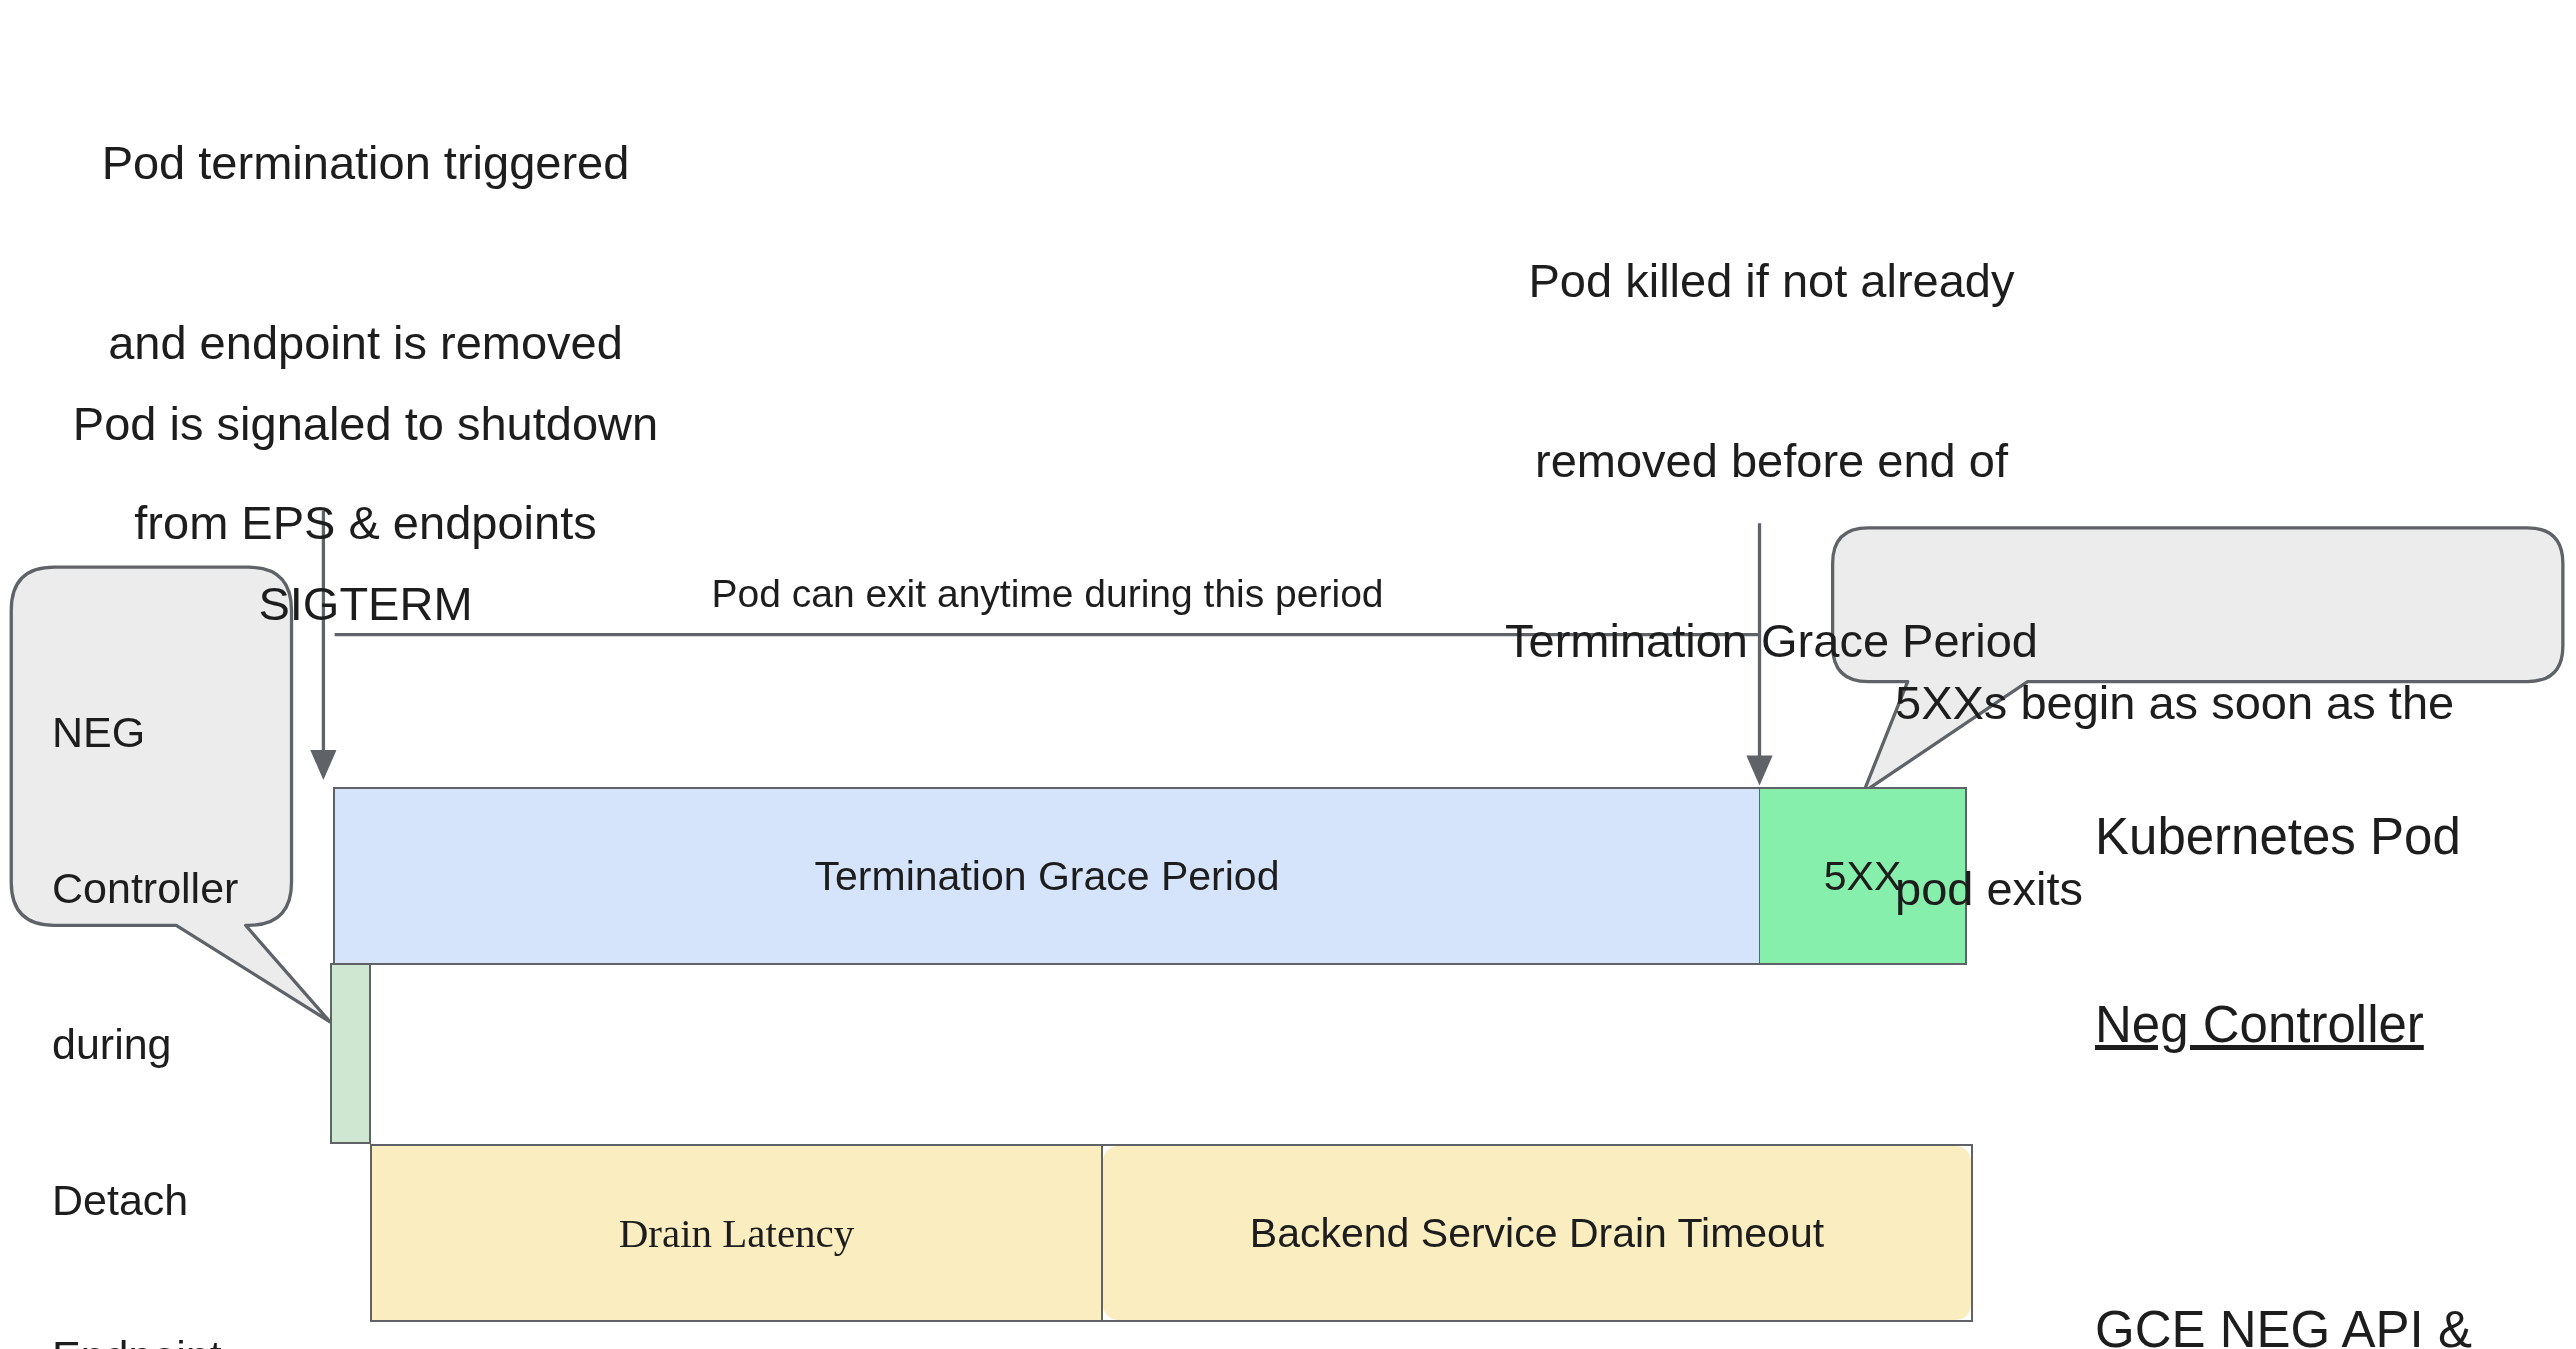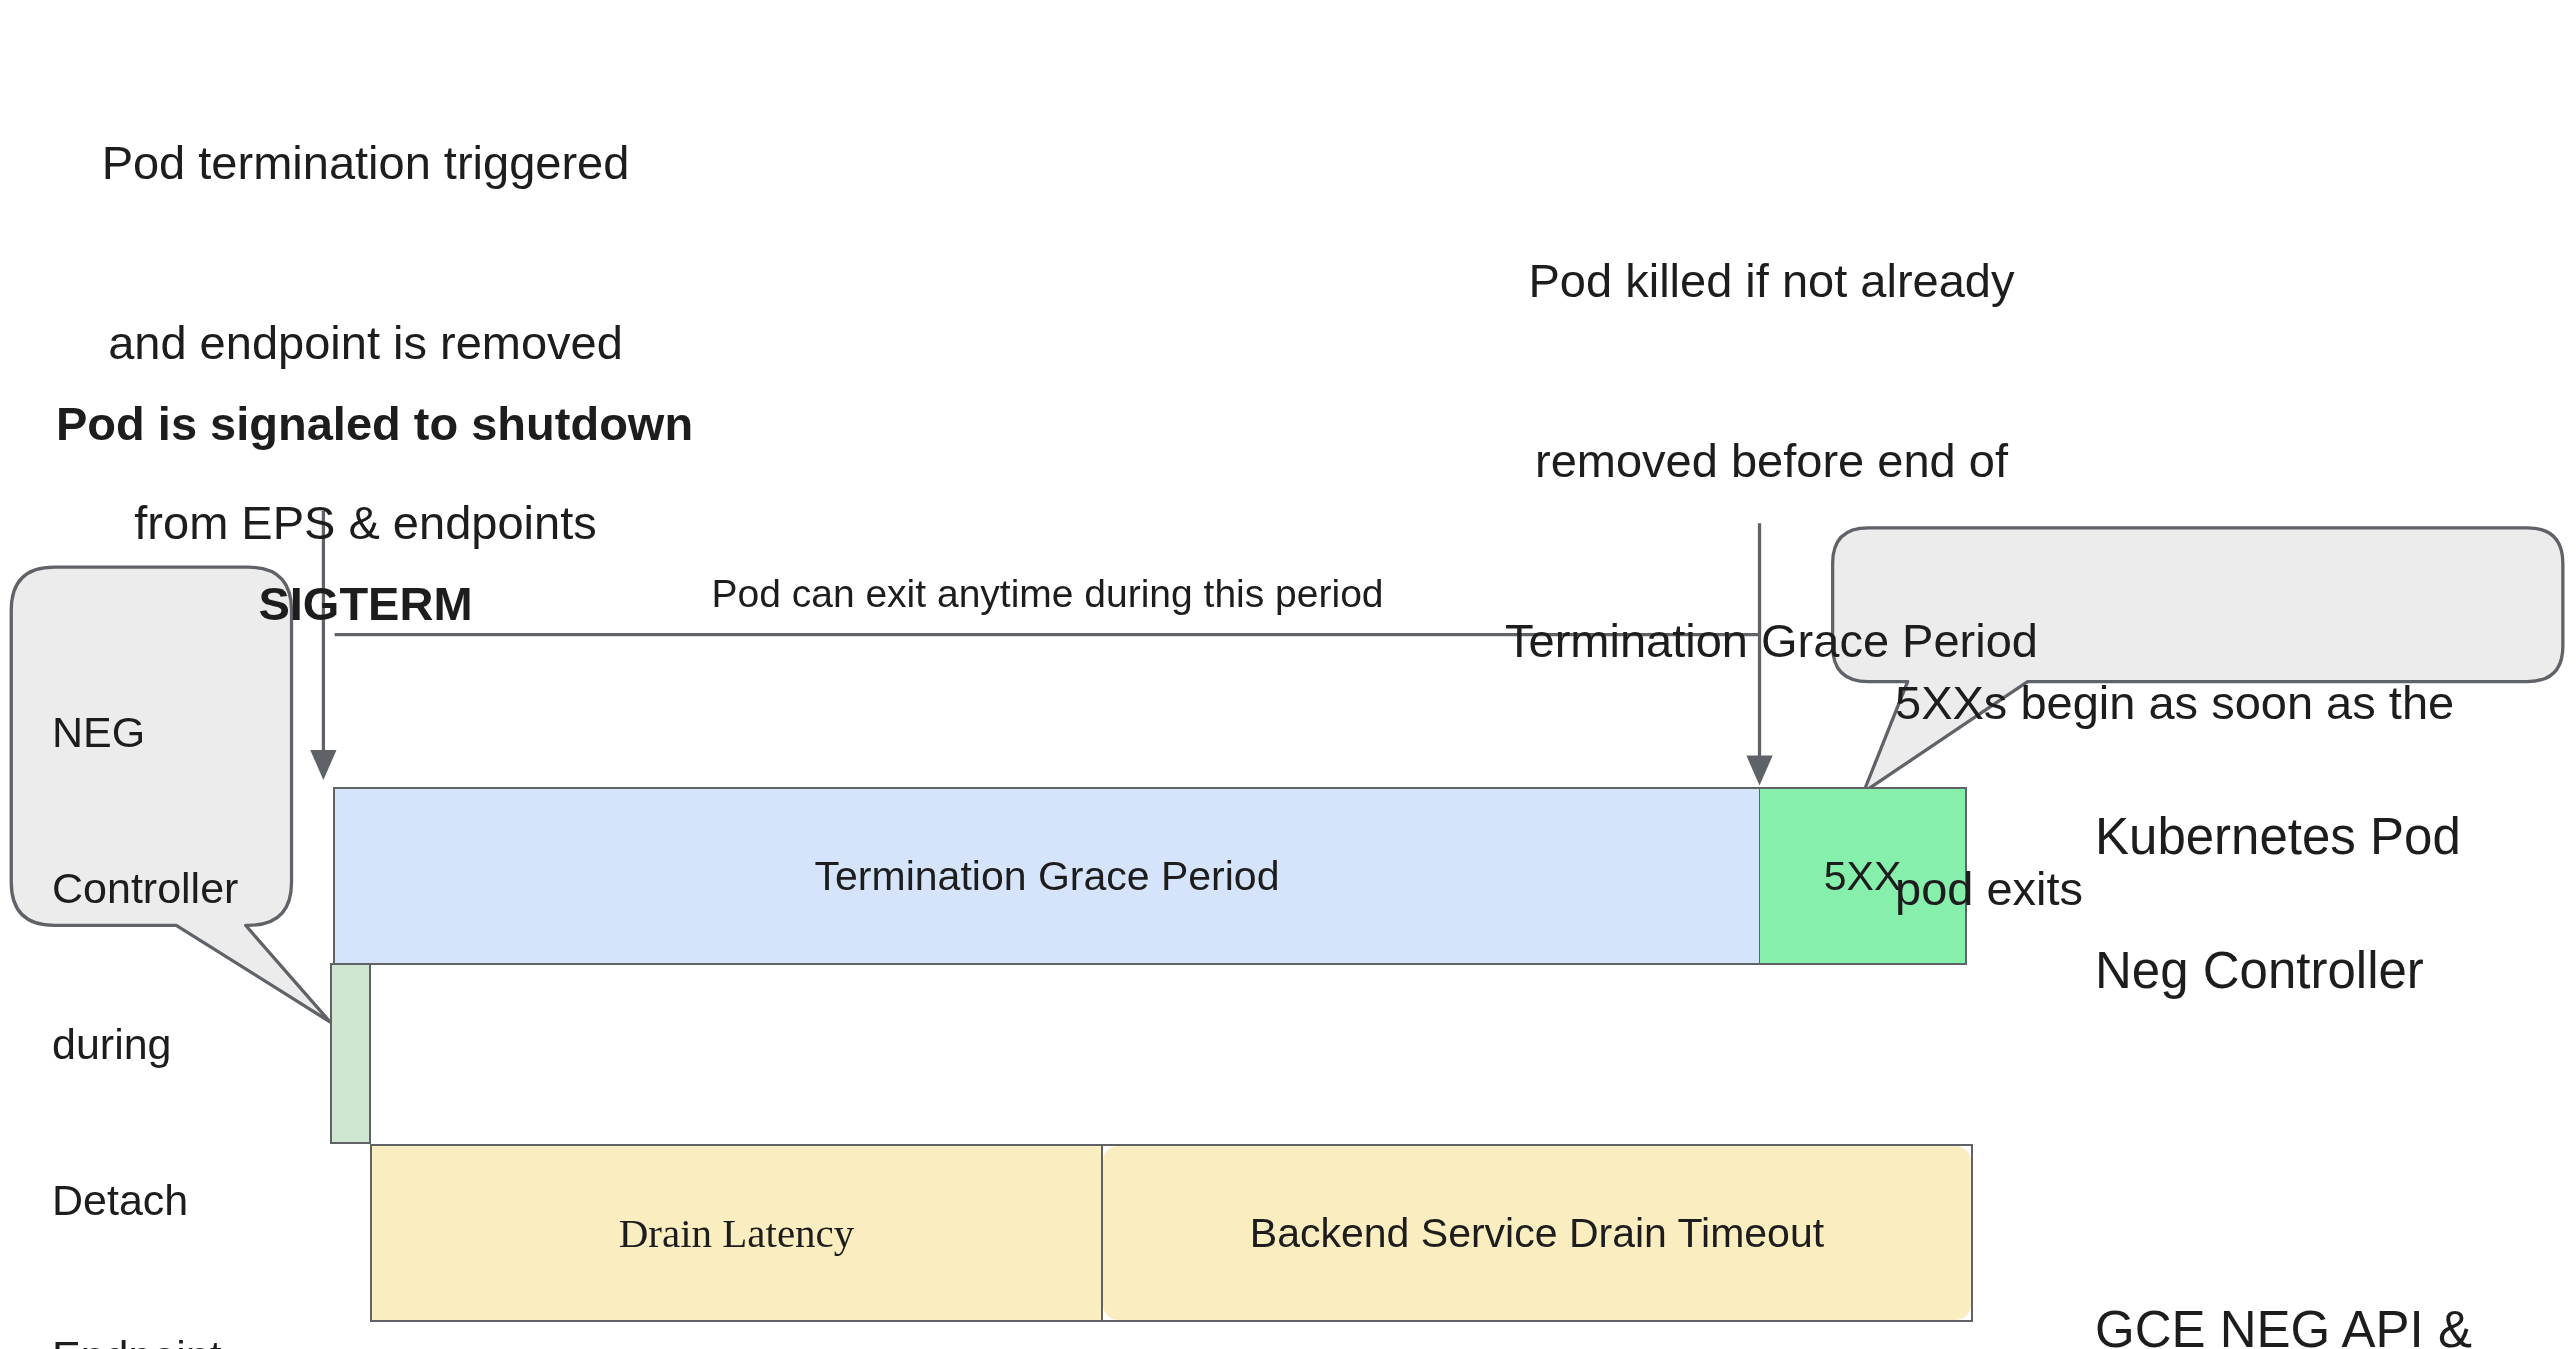--- a/index.html
+++ b/index.html
@@ -6,40 +6,40 @@
   .canvas {
     position:relative; width:2576px; height:1350px; overflow:hidden;
     background:#ffffff; color:#1d1d1d;
     font-family:"Liberation Sans", sans-serif;
   }
   .txt { position:absolute; white-space:pre; }
   .center { text-align:center; }
 
   
   .block-left   { left:56px;   top:13px;  width:619px; font-size:47px; line-height:60px; }
-  .block-left2  { left:56px;   top:274px; width:619px; font-size:47px; line-height:60px;font-weight:bold; }
+  .block-left2  { left:56px;   top:274px; width:619px; font-size:47px; line-height:60px; }
   .block-right  { left:1462px; top:131px; width:619px; font-size:47px; line-height:60px; }
   .period-note  { left:335px;  top:570px; width:1425px; font-size:39px; line-height:47px; }
 
   
   .bar { position:absolute; box-sizing:border-box; border:2.8px solid #5f6368;
          display:flex; align-items:center; justify-content:center;
          font-size:41px; }
   .bar-tgp   { left:333px;  top:787px;  width:1428px; height:178px; }
   .bar-5xx   { left:1760px; top:787px;  width:207px;  height:178px; border-left:none; }
   .bar-green { left:330px;  top:963px; width:41px;   height:181px; }
   .bar-gce   { left:370px;  top:1144px; width:1603px; height:178px; padding:0; }
   .gce-cell  { box-sizing:border-box; height:100%; display:flex; align-items:center; justify-content:center; font-size:41px; }
   .gce-cell.first  { width:731px; border-right:2.8px solid #5f6368; }
   .gce-cell.second { width:869px; flex:1; }
 
   
   .row-label { position:absolute; left:2095px; font-size:51px; line-height:66px; white-space:pre; }
   .lbl-k8s { top:804px; }
-  .lbl-neg { top:938px; }
+  .lbl-neg { top:992px;text-decoration:underline; }
   .lbl-gce { top:1165px; }
 
   
   .bubble-text-left  { left:52px;   top:602px; font-size:43px; line-height:52px; }
   .bubble-text-right { left:1895px; top:548px; font-size:47px; line-height:62px; }
 
   svg.overlay { position:absolute; left:0; top:0; pointer-events:none; }
 </style>
 </head>
 <body>

